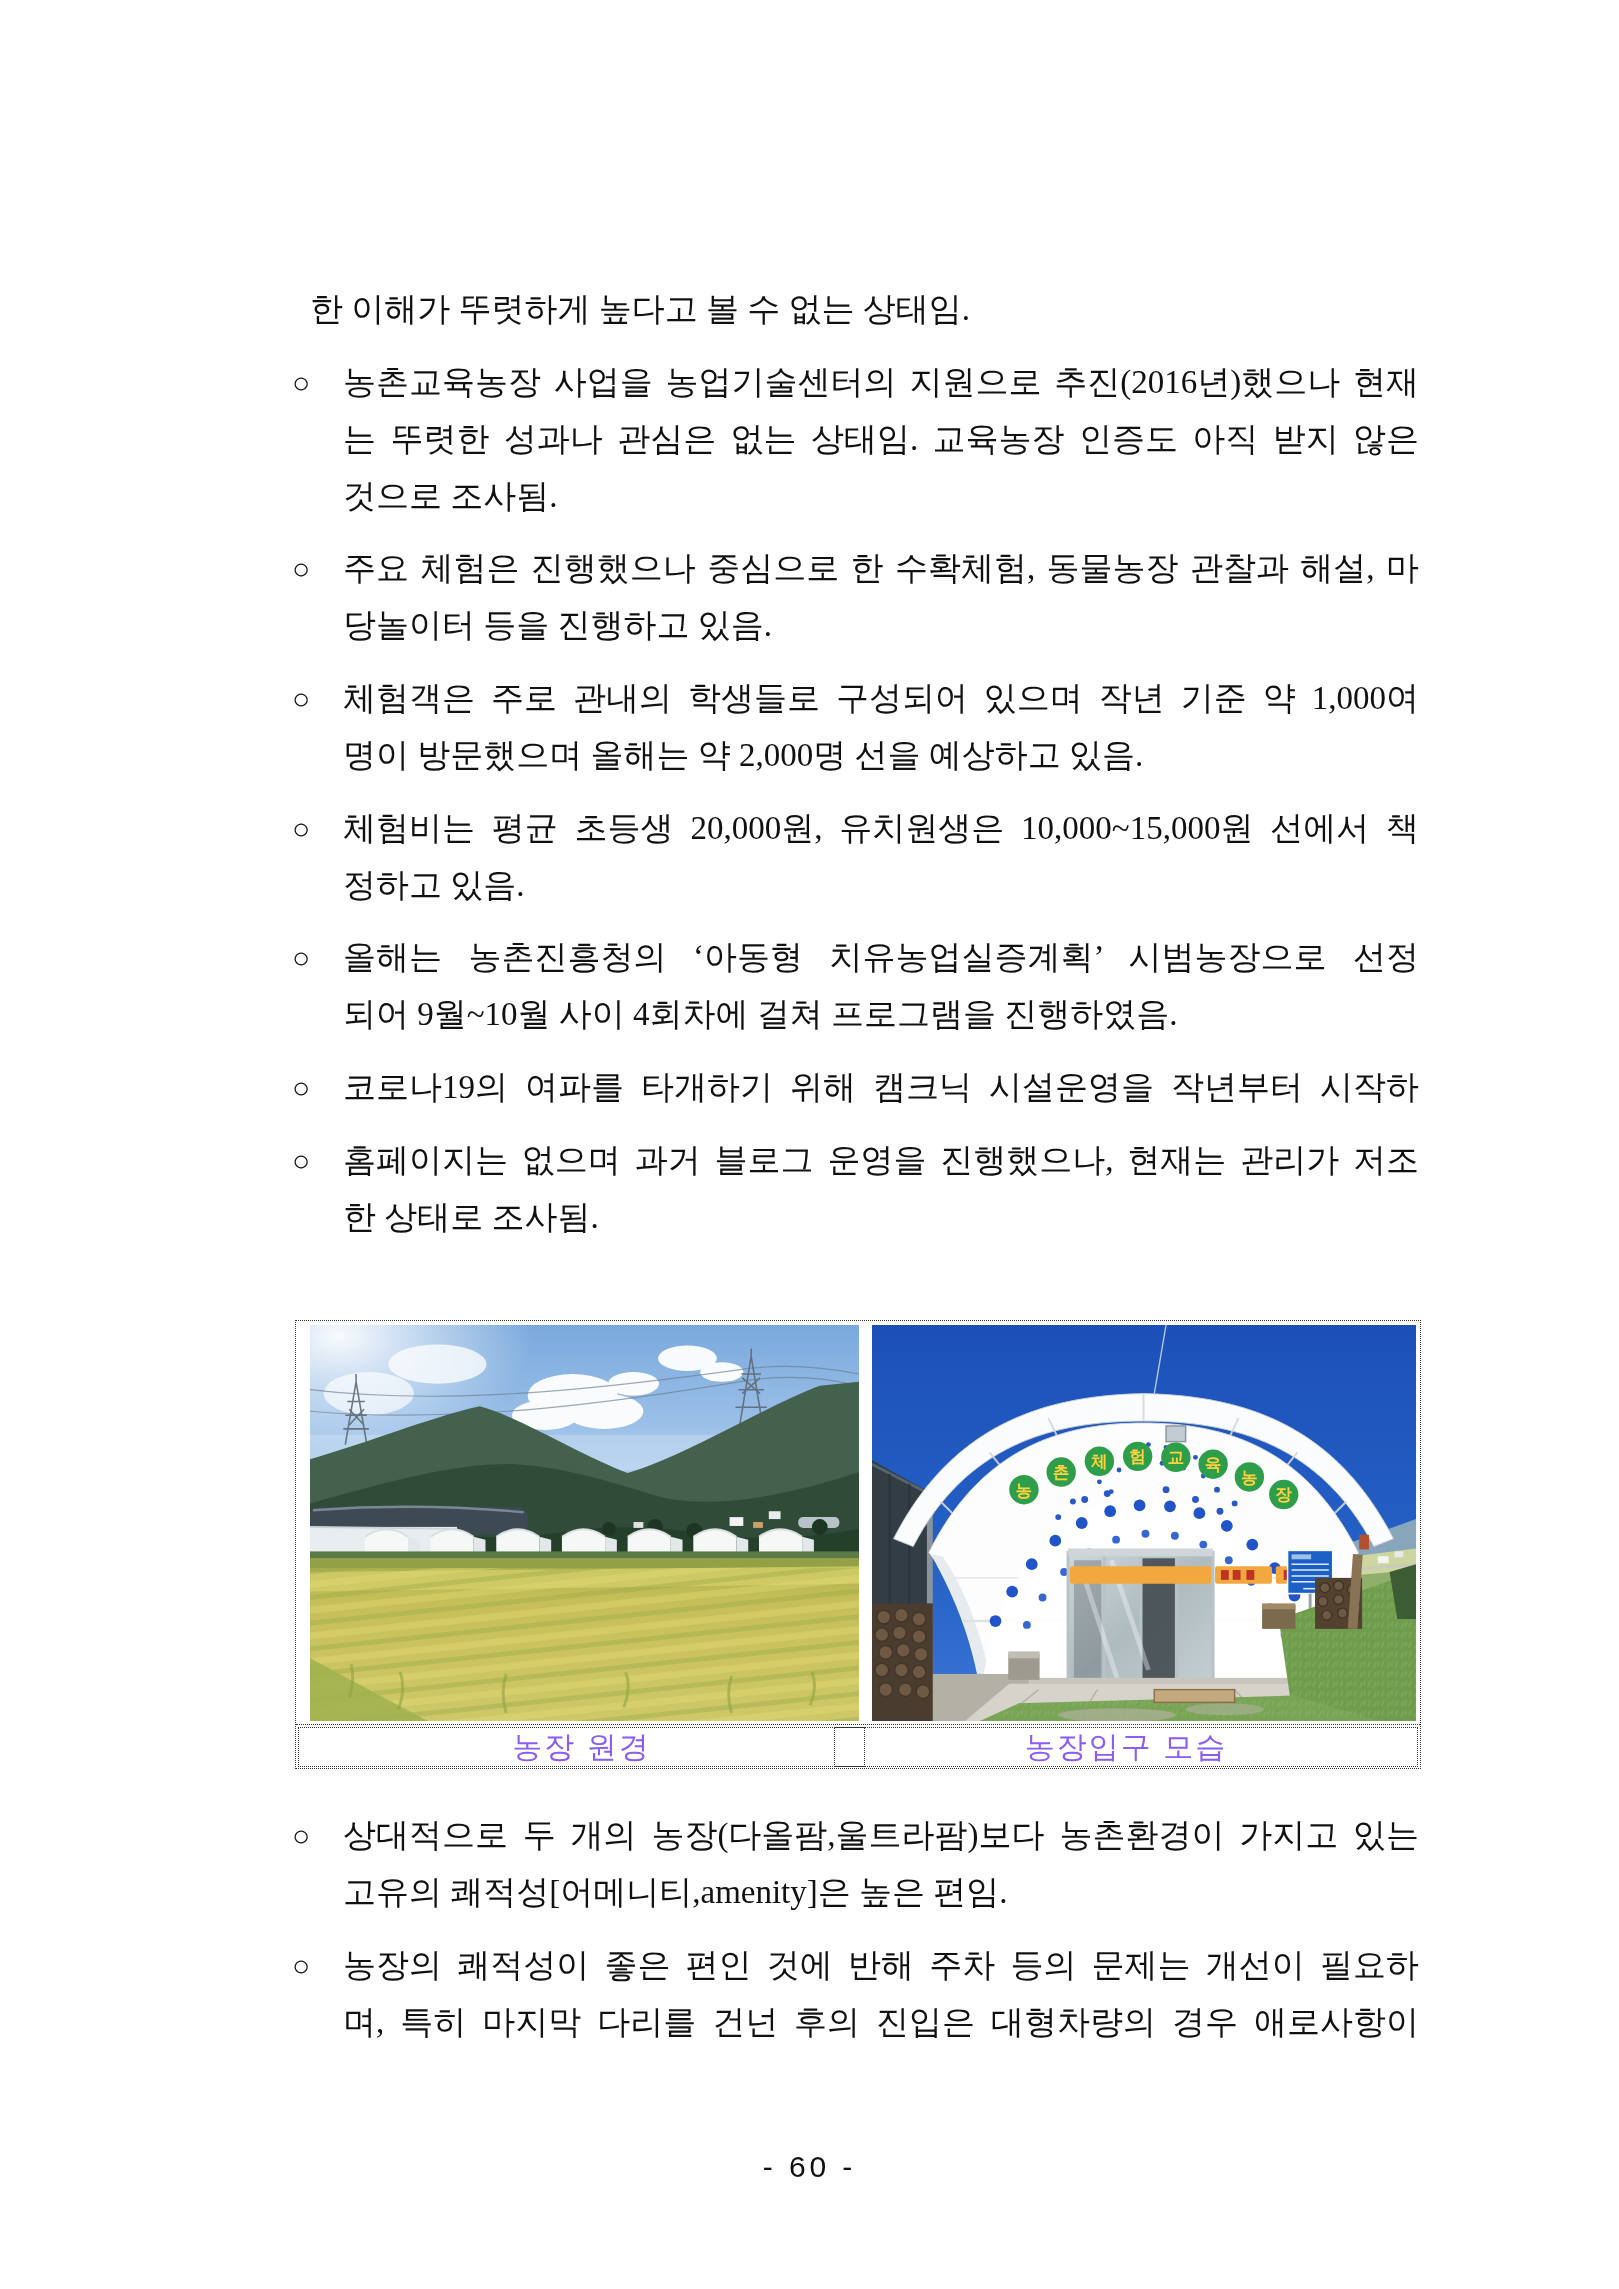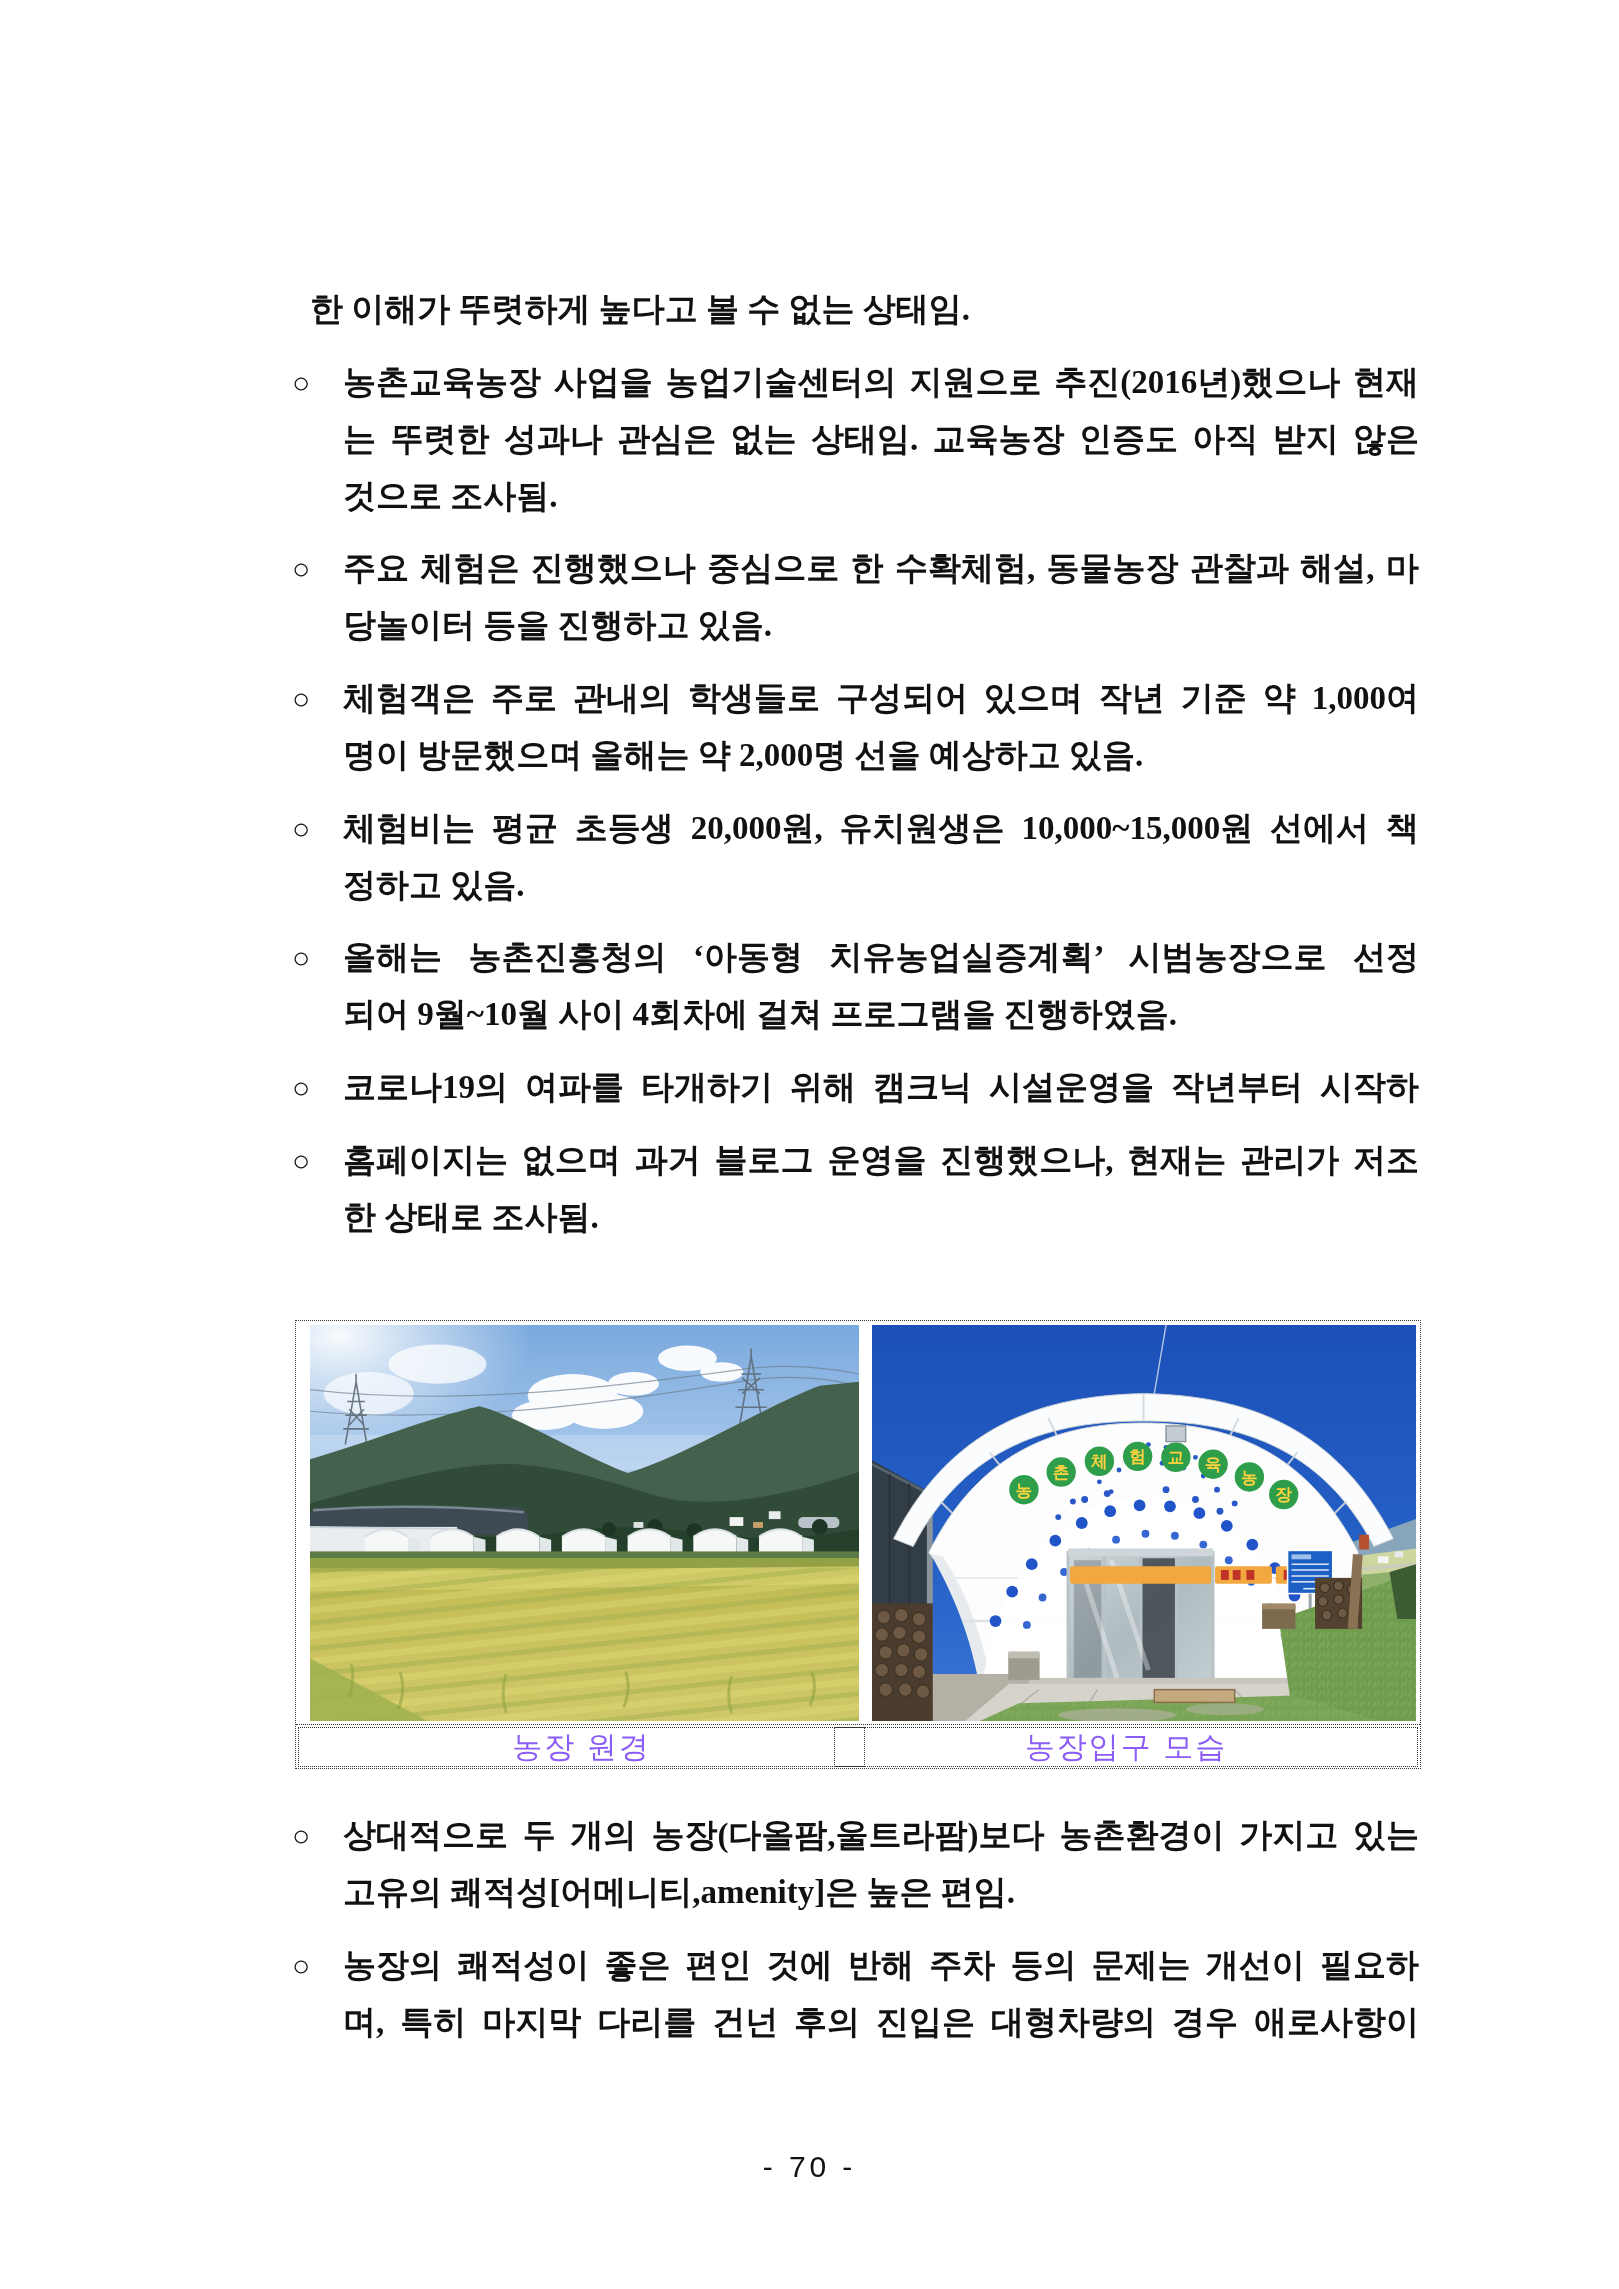--- a/index.html
+++ b/index.html
@@ -5,21 +5,21 @@
   html,body{margin:0;padding:0;background:#e8e8e8;}
   .page{
     position:relative; width:1619px; height:2290px; background:#ffffff;
     font-family:"Liberation Serif","DejaVu Serif",serif; color:#111;
     overflow:hidden; margin:0 auto;
   }
   
   .textcol{position:absolute; left:343px; width:1076px;}
   #text-top{top:281px;}
   #text-bottom{top:1807px;}
-  .para{position:relative; margin-bottom:15.7px;font-weight:bold;}
+  .para{position:relative; margin-bottom:15.7px;}
   .para.nobullet{margin-left:-33px;}
   .bullet{
     position:absolute; left:-51px; top:0; font-size:30px; line-height:57px; color:#111;
   }
   .line{
     font-size:33px; line-height:57px; letter-spacing:0px;
     text-align:justify; word-break:keep-all;
   }
   .line.stretch{text-align-last:justify;}
   
@@ -471,15 +471,15 @@
   </div>
       <div class="para">
     <span class="bullet">○</span>
     <div class="lines">
           <div class="line stretch">농장의 쾌적성이 좋은 편인 것에 반해 주차 등의 문제는 개선이 필요하</div>
           <div class="line stretch">며, 특히 마지막 다리를 건넌 후의 진입은 대형차량의 경우 애로사항이</div>
         </div>
   </div>
     </div>
 
-  <div class="pagenum">- 70 -</div>
+  <div class="pagenum">- 60 -</div>
 </div>
 
 
 </body></html>

